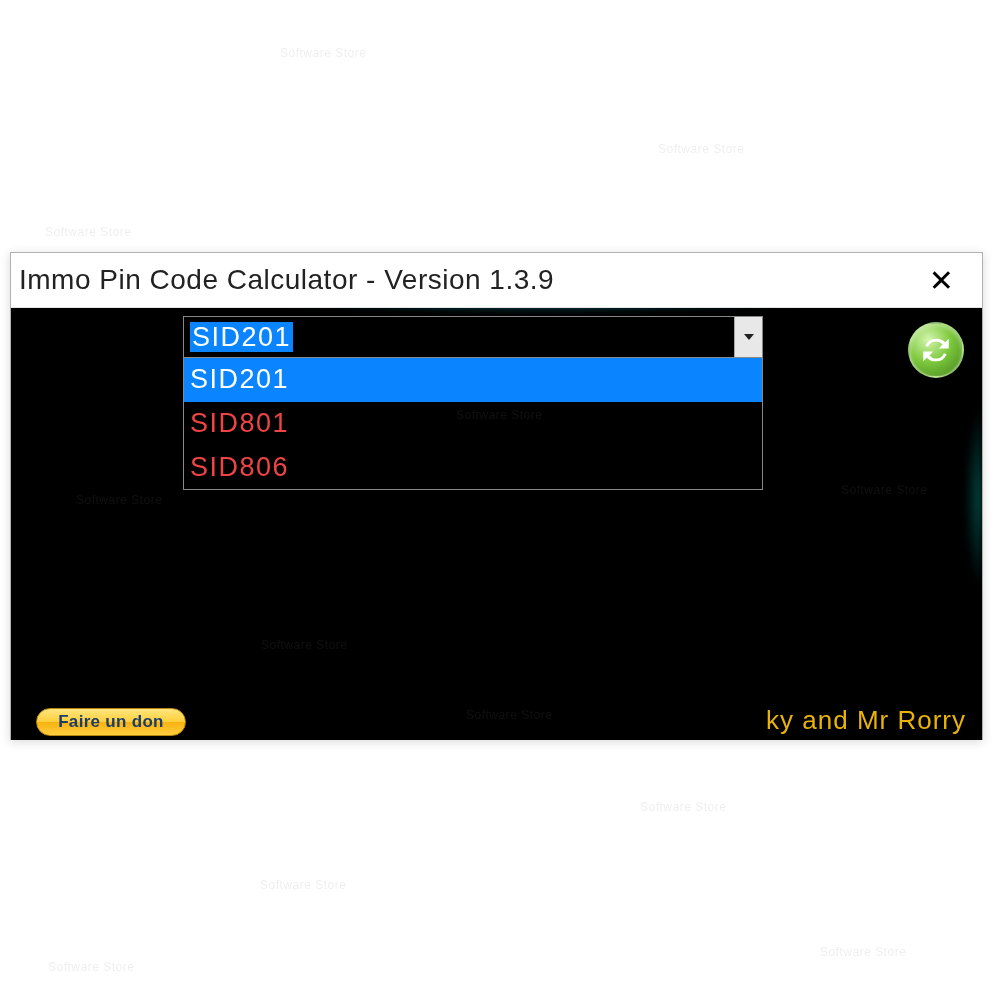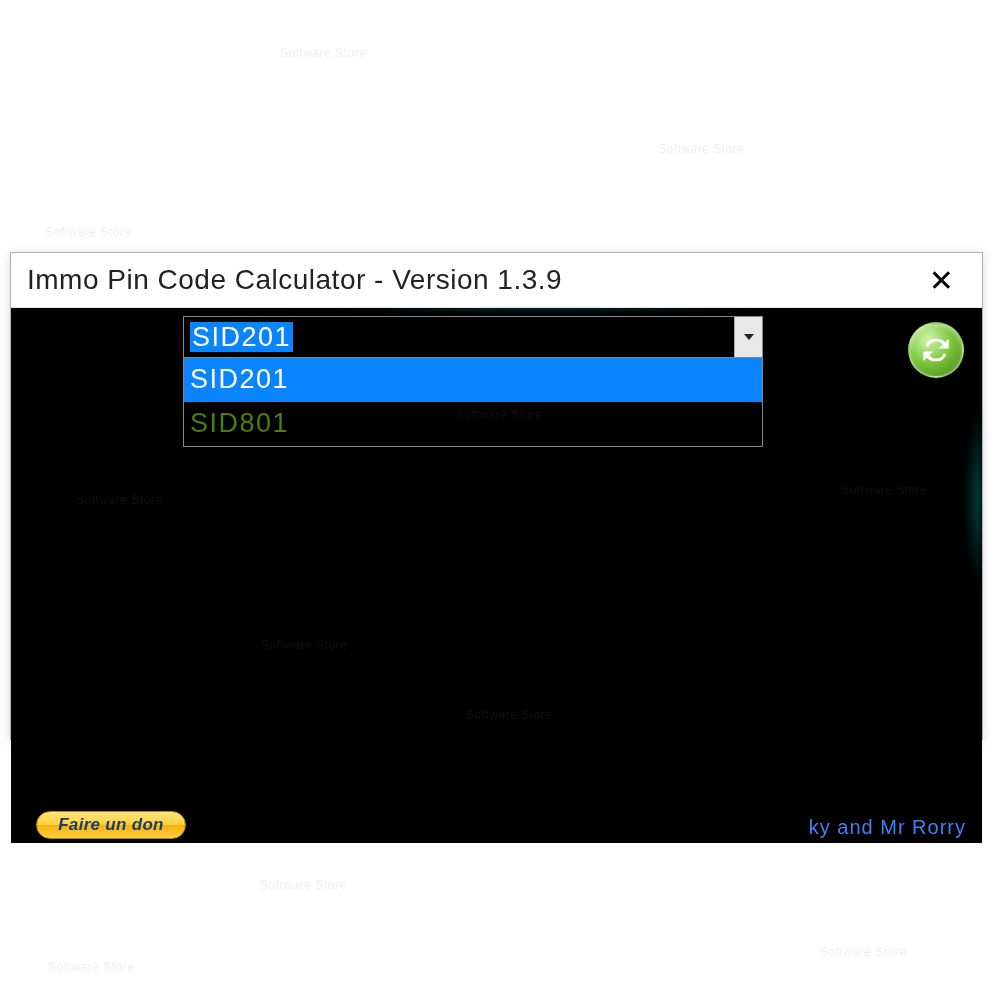--- a/index.html
+++ b/index.html
@@ -20,41 +20,41 @@
       border: 1px solid #b0b0b0;
       background: #ffffff;
       box-shadow: 0 2px 10px rgba(0,0,0,0.15);
     }
     .titlebar {
       height: 55px;
       background: #ffffff;
       display: flex;
       align-items: center;
       justify-content: space-between;
-      padding: 0 18px 0 16px;
+      padding: 0 18px 0 8px;
       border-bottom: 1px solid #e5e5e5;
     }
     .title-text {
       font-size: 28px;
       color: #222;
       font-weight: 400;
       letter-spacing: 0.5px;
     }
     .close-btn {
       font-size: 30px;
       color: #000;
       cursor: pointer;
       padding: 4px 10px;
       font-weight: 300;
       font-family: Arial, sans-serif;
     }
     .app-body {
       position: relative;
       background: #000000;
-      height: 535px;
+      height: 432px;
       overflow: hidden;
     }
     .glow-top {
       position: absolute;
       top: -10px;
       left: 125px;
       width: 810px;
       height: 40px;
       background: radial-gradient(ellipse 400px 20px at 50% 0%, rgba(0,220,200,0.75), rgba(0,120,130,0.3) 50%, transparent 75%);
       filter: blur(2px);
@@ -108,21 +108,21 @@
     .dropdown-list {
       position: absolute;
       left: 172px;
       top: 50px;
       width: 580px;
       background: #000;
       border: 1px solid #888;
       border-top: none;
     }
     .dropdown-item {
-      color: #4d7c0f;
+      color: #ef4444;
       font-size: 27px;
       letter-spacing: 1.5px;
       padding: 3px 8px 3px 6px;
       line-height: 1.4;
       cursor: pointer;
     }
     .dropdown-item.selected {
       background: #0a84ff;
       color: #fff;
     }
@@ -144,34 +144,33 @@
     .donate-btn {
       position: absolute;
       left: 25px;
       bottom: 4px;
       width: 150px;
       height: 28px;
       background: linear-gradient(to bottom, #ffe57f 0%, #ffcf3a 50%, #f7b20f 51%, #ffce40 100%);
       border: 1px solid #b8870b;
       border-radius: 14px;
       font-size: 17px;
-      font-style: italic;
       font-weight: 600;
       color: #1a3d6b;
       display: flex;
       align-items: center;
       justify-content: center;
       letter-spacing: 0.3px;
     }
     .credit-text {
       position: absolute;
       right: 16px;
       bottom: 4px;
-      color: #3b82f6;
-      font-size: 20px;
+      color: #eab308;
+      font-size: 26px;
       letter-spacing: 1px;
     }
     .watermark {
       position: absolute;
       font-size: 12px;
       color: rgba(0,0,0,0.07);
       letter-spacing: 0.5px;
       pointer-events: none;
       white-space: nowrap;
     }
@@ -202,20 +201,21 @@
         <span>SID201</span>
       </div>
       <div class="combo-arrow">
           <span></span>
         </div>
     </div>
 
     <div class="dropdown-list">
       <div class="dropdown-item selected">SID201</div>
       <div class="dropdown-item">SID801</div>
+      <div class="dropdown-item">SID806</div>
 
     </div>
 
     <div class="refresh-btn">
       <svg viewBox="0 0 24 24">
         <path fill="#ffffff" d="M12 4a8 8 0 0 0-7.45 5.05l1.88.68A6 6 0 0 1 12 6c1.86 0 3.52.85 4.62 2.18L14 11h7V4l-2.53 2.53A7.97 7.97 0 0 0 12 4z"></path>
         <path fill="#ffffff" d="M12 20a8 8 0 0 0 7.45-5.05l-1.88-.68A6 6 0 0 1 12 18a5.98 5.98 0 0 1-4.62-2.18L10 13H3v7l2.53-2.53A7.97 7.97 0 0 0 12 20z"></path>
       </svg>
     </div>
 

